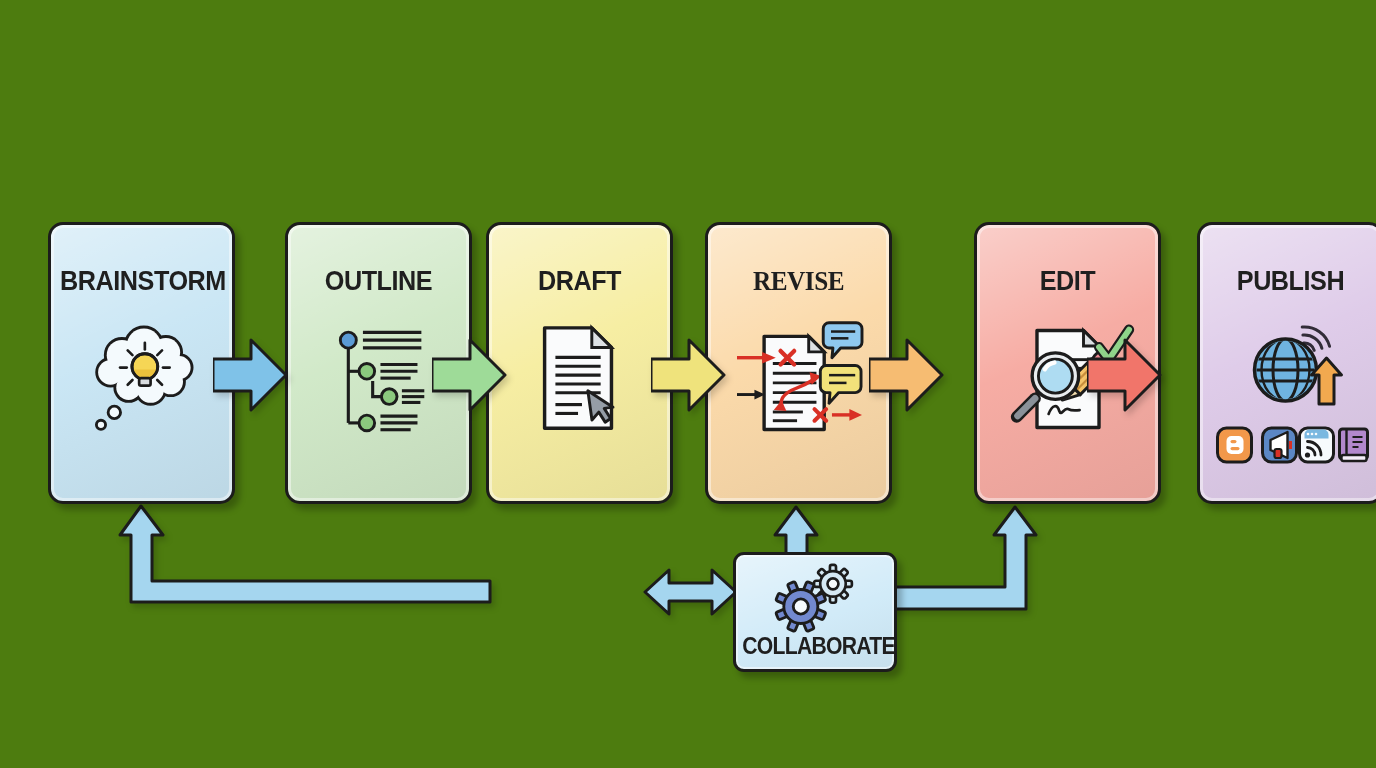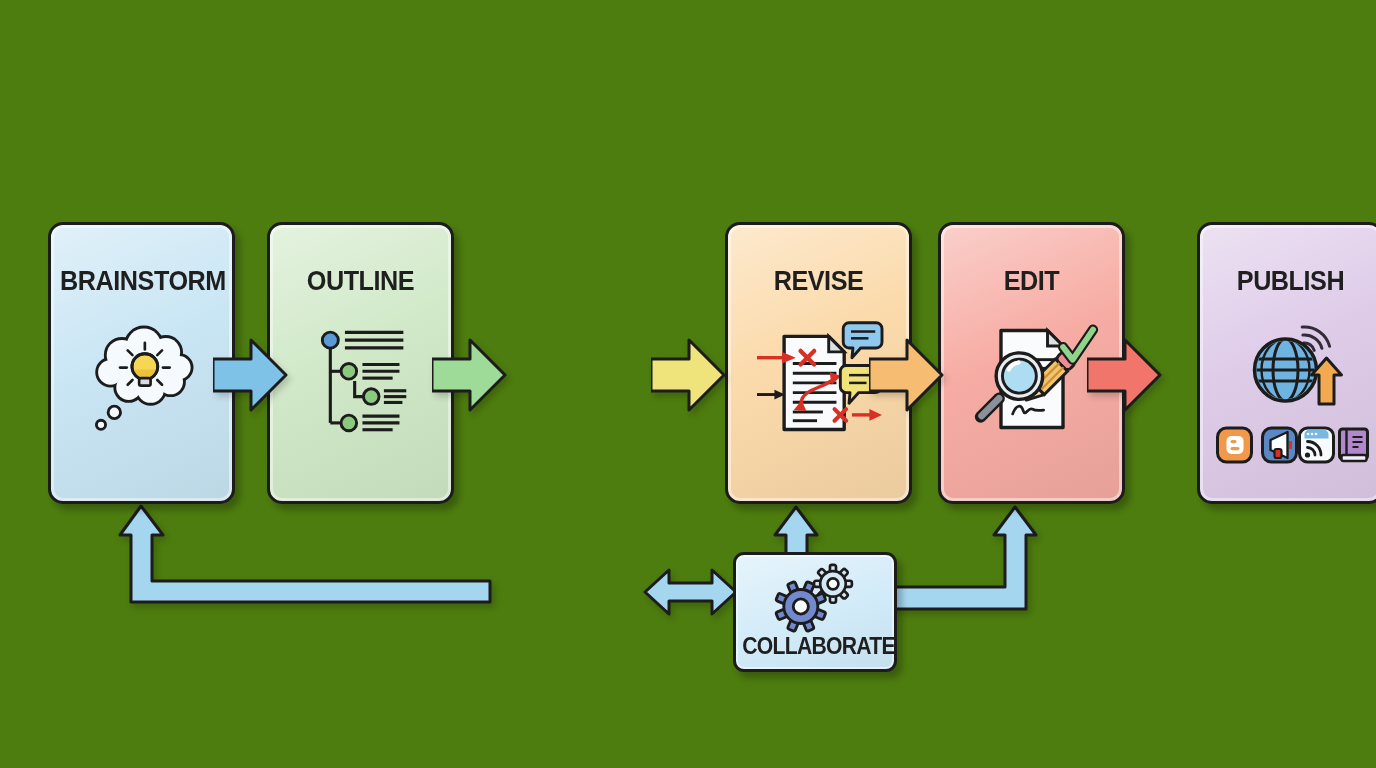--- a/index.html
+++ b/index.html
@@ -91,21 +91,21 @@
           <line x1="49" y1="53" x2="42" y2="53"></line>
         <line x1="55" y1="66" x2="50" y2="71"></line>
       </g>
       <circle cx="68" cy="52" r="13.5" fill="#f6d655" stroke="#1c1c1c" stroke-width="3"></circle>
       <path d="M 55.5,55 a 13.5,13.5 0 0 0 25,0 z" fill="#ecc23c"></path>
       <circle cx="68" cy="52" r="13.5" fill="none" stroke="#1c1c1c" stroke-width="3"></circle>
       <rect x="62" y="64" width="12" height="8" rx="2" fill="#d9dde0" stroke="#1c1c1c" stroke-width="2.8"></rect>
     </svg>
   </div>
 
-  <div class="stage" style="left: 267px; background-color: rgb(207, 232, 198);">
+  <div class="stage" style="left: 285px; background-color: rgb(207, 232, 198);">
     <div class="stage-label">OUTLINE</div>
     <svg class="stage-icon" style="top:100px" width="112" height="115" viewBox="0 0 115 115">
       <g stroke="#1c1c1c" stroke-width="3.2" fill="none">
         <line x1="41" y1="6" x2="101" y2="6"></line>
           <line x1="41" y1="14" x2="101" y2="14"></line>
           <line x1="41" y1="22" x2="101" y2="22"></line>
         <polyline points="26,22 26,99"></polyline>
         <line x1="26" y1="46" x2="37" y2="46"></line>
         <line x1="59" y1="39" x2="97" y2="39"></line>
           <line x1="59" y1="46" x2="97" y2="46"></line>
@@ -119,22 +119,41 @@
           <line x1="59" y1="99" x2="97" y2="99"></line>
           <line x1="59" y1="106" x2="90" y2="106"></line>
       </g>
       <circle cx="26" cy="14" r="8.2" fill="#5b9bd5" stroke="#1c1c1c" stroke-width="3"></circle>
       <circle cx="45" cy="46" r="8" fill="#8bc97e" stroke="#1c1c1c" stroke-width="3"></circle>
       <circle cx="68" cy="72" r="8" fill="#8bc97e" stroke="#1c1c1c" stroke-width="3"></circle>
       <circle cx="45" cy="99" r="8" fill="#8bc97e" stroke="#1c1c1c" stroke-width="3"></circle>
     </svg>
   </div>
 
-
-  <div class="stage" style="left: 725px; background-color: rgb(251, 216, 166);">
+  <div class="stage" style="left: 486px; background-color: rgb(246, 237, 158);">
+    <div class="stage-label">DRAFT</div>
+    <svg class="stage-icon" style="top:96px" width="118" height="120" viewBox="0 0 120 120">
+      <path d="M 24,6 H 72 L 92,26 V 108 H 24 Z" fill="#fafbfc" stroke="#1c1c1c" stroke-width="3.5" stroke-linejoin="round"></path>
+      <path d="M 72,6 V 26 H 92 Z" fill="#dde1e4" stroke="#1c1c1c" stroke-width="3"></path>
+      <g stroke="#1c1c1c" stroke-width="3.2">
+        <line x1="35" y1="36" x2="81" y2="36"></line>
+          <line x1="35" y1="45" x2="81" y2="45"></line>
+        <line x1="35" y1="54" x2="81" y2="54"></line>
+          <line x1="35" y1="63" x2="81" y2="63"></line>
+        <line x1="35" y1="72" x2="81" y2="72"></line>
+          <line x1="35" y1="84" x2="62" y2="84"></line>
+        <line x1="35" y1="93" x2="58" y2="93"></line>
+      </g>
+      <g transform="translate(68,70) rotate(-8)">
+        <polygon points="0,0 0,30 8,23 13,34 19,31 14,20 23,20" fill="#959da6" stroke="#1c1c1c" stroke-width="3" stroke-linejoin="round"></polygon>
+      </g>
+    </svg>
+  </div>
+
+  <div class="stage" style="left: 705px; background-color: rgb(251, 216, 166); font-family: Liberation Serif, serif;">
     <div class="stage-label">REVISE</div>
     <svg class="stage-icon" style="top:92px" width="136" height="126" viewBox="0 0 140 130">
       <path d="M 34,20 H 80 L 96,36 V 116 H 34 Z" fill="#fafbfc" stroke="#1c1c1c" stroke-width="3.5" stroke-linejoin="round"></path>
       <path d="M 80,20 V 36 H 96 Z" fill="#dde1e4" stroke="#1c1c1c" stroke-width="3"></path>
       <g stroke="#1c1c1c" stroke-width="3">
         <line x1="43" y1="48" x2="88" y2="48"></line>
           <line x1="43" y1="58" x2="88" y2="58"></line>
         <line x1="43" y1="68" x2="88" y2="68"></line>
           <line x1="43" y1="78" x2="88" y2="78"></line>
         <line x1="43" y1="88" x2="88" y2="88"></line>
@@ -164,21 +183,21 @@
           <line x1="103" y1="22" x2="121" y2="22"></line>
         </g>
       <path d="M 98,50 h 30 a 6,6 0 0 1 6,6 v 16 a 6,6 0 0 1 -6,6 h -17 l -10,11 l 1,-11 h -4 a 6,6 0 0 1 -6,-6 v -16 a 6,6 0 0 1 6,-6 z" fill="#f2e27a" stroke="#1c1c1c" stroke-width="3" stroke-linejoin="round"></path>
       <g stroke="#1c1c1c" stroke-width="2.6">
           <line x1="101" y1="60" x2="128" y2="60"></line>
           <line x1="101" y1="68" x2="119" y2="68"></line>
         </g>
     </svg>
   </div>
 
-  <div class="stage" style="left: 938px; background-color: rgb(246, 168, 159);">
+  <div class="stage" style="left: 974px; background-color: rgb(246, 168, 159);">
     <div class="stage-label">EDIT</div>
     <svg class="stage-icon" style="top:92px" width="136" height="126" viewBox="0 0 140 130">
       <path d="M 38,14 H 86 L 102,30 V 114 H 38 Z" fill="#fafbfc" stroke="#1c1c1c" stroke-width="3.5" stroke-linejoin="round"></path>
       <path d="M 86,14 V 30 H 102 Z" fill="#dde1e4" stroke="#1c1c1c" stroke-width="3"></path>
       <g stroke="#1c1c1c" stroke-width="3">
         <line x1="64" y1="44" x2="96" y2="44"></line>
           <line x1="64" y1="53" x2="96" y2="53"></line>
           <line x1="64" y1="62" x2="90" y2="62"></line>
       </g>
       <path d="M 50,100 C 54,90 59,90 61,97 C 63,103 66,93 70,95 C 72,96 76,97 82,96" fill="none" stroke="#1c1c1c" stroke-width="2.8" stroke-linecap="round"></path>

